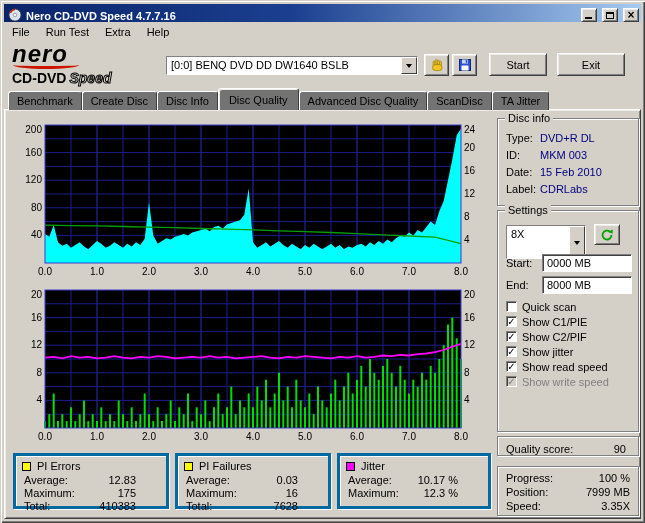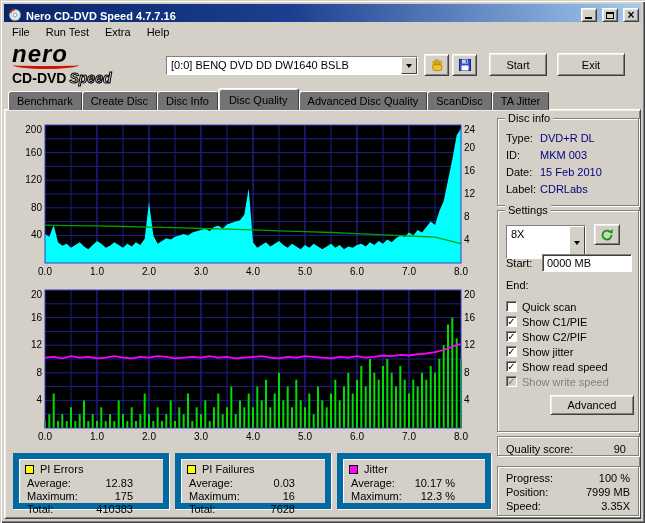--- a/index.html
+++ b/index.html
@@ -75,21 +75,21 @@
   .quality{left:492px;top:326px;width:142px;height:20px;}
   .q-label{position:absolute;left:8px;top:6px;}
   .q-value{position:absolute;right:12px;top:6px;}
   .progressbox{left:492px;top:356px;width:142px;height:50px;}
   #progress-rows{padding:4px 8px 0;}
   .prog-row{display:flex;height:14px;align-items:center;}
   .prog-label{flex:1;}
   .prog-value{text-align:right;white-space:nowrap;}
   
   #stats-row{position:absolute;left:8px;top:343px;width:482px;height:56px;}
-  .stat-box{position:absolute;top:0;height:56px;border:6px solid #0369a1;box-shadow:1px 1px 0 #fff, inset 1px 1px 0 #fff;}
+  .stat-box{position:absolute;top:0;height:56px;border:3px solid #0369a1;box-shadow:1px 1px 0 #fff, inset 1px 1px 0 #fff;}
   .stat-head{display:flex;align-items:center;padding:4px 6px 1px;}
   .stat-square{width:9px;height:9px;border:1px solid #000;margin-right:6px;flex:none;}
   .stat-name{white-space:nowrap;}
   .stat-row{display:flex;height:13px;padding:0 30px 0 8px;align-items:center;}
   .stat-label{flex:1;}
 </style>
 </head>
 <body>
 
 <div class="window">
@@ -442,20 +442,21 @@
       </div>
       <button class="btn3d refresh-btn">
         <svg width="16" height="16" viewBox="0 0 16 16">
           <path d="M12.5 8a4.5 4.5 0 1 1-1.6-3.4" fill="none" stroke="#00a000" stroke-width="1.8"></path>
           <polygon points="13.6,2.2 13.6,6.4 9.4,5.2" fill="#00a000"></polygon>
         </svg>
       </button>
       <span class="fld-label lbl-start">Start:</span>
       <span class="field fld-start">0000 MB</span>
       <span class="fld-label lbl-end">End:</span>
+      <span class="field fld-end">8000 MB</span>
       <div id="cb-list">
           <div class="cb-row">
             <span class="cb-box"></span>
             <span class="cb-label">Quick scan</span>
           </div>
           <div class="cb-row">
             <span class="cb-box">✓</span>
             <span class="cb-label">Show C1/PIE</span>
           </div>
           <div class="cb-row">
@@ -468,21 +469,20 @@
           </div>
           <div class="cb-row">
             <span class="cb-box">✓</span>
             <span class="cb-label">Show read speed</span>
           </div>
           <div class="cb-row disabled">
             <span class="cb-box">✓</span>
             <span class="cb-label">Show write speed</span>
           </div>
         </div>
-      <button class="btn3d advanced-btn">Advanced</button>
     </div>
 
     <div class="group quality">
       <span class="q-label">Quality score:</span>
       <span class="q-value">90</span>
     </div>
 
     <div class="group progressbox">
       <div id="progress-rows">
           <div class="prog-row">

